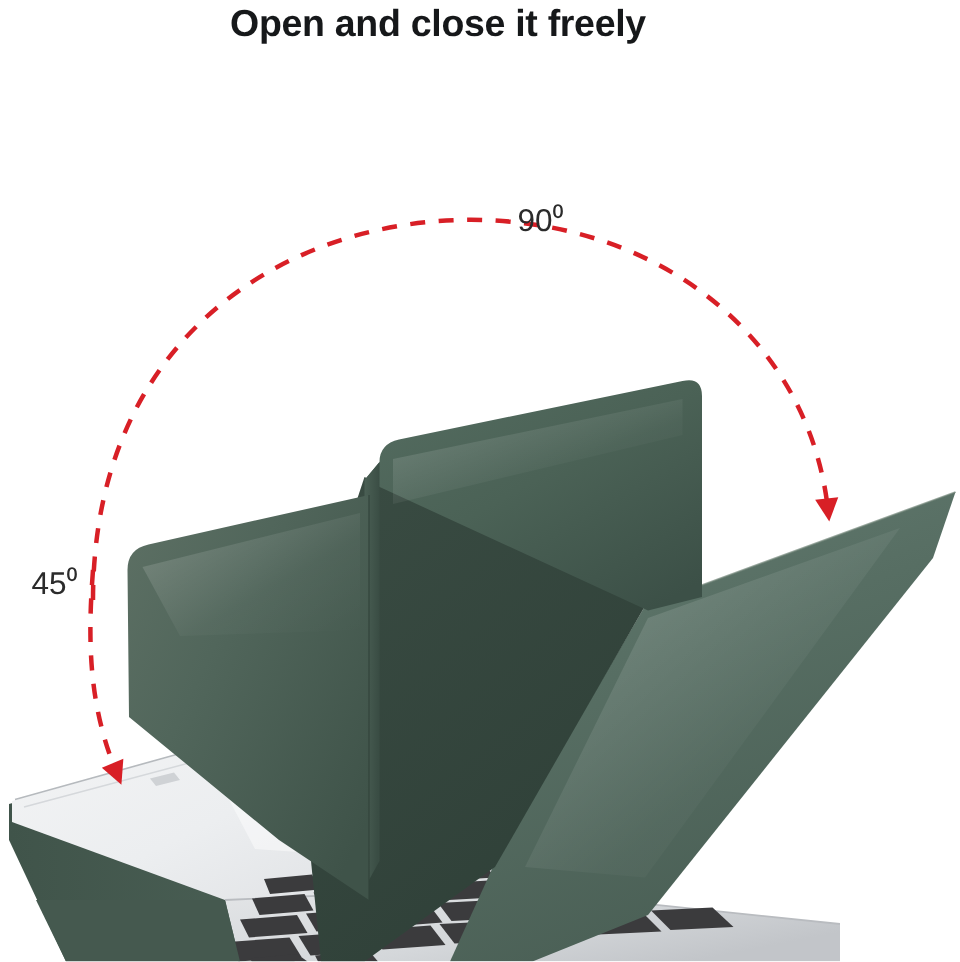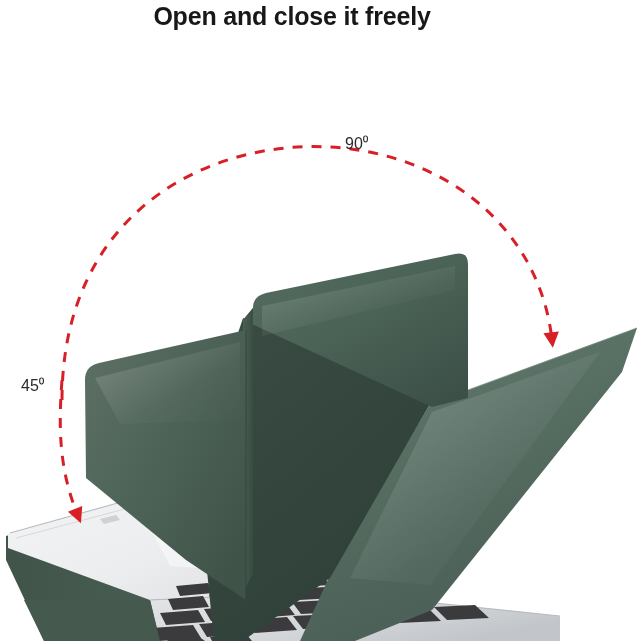--- a/index.html
+++ b/index.html
@@ -34,21 +34,21 @@
   .scene {
     position: absolute;
     left: 0;
     top: 0;
     width: 640px;
     height: 641px;
   }
   .label {
     position: absolute;
     font-family: "Liberation Sans", sans-serif;
-    font-size: 16px;
+    font-size: 21px;
     font-weight: normal;
     color: #2b2b2b;
     white-space: nowrap;
   }
   #label-90 {
     left: 345px;
     top: 132px;
   }
   #label-45 {
     left: 21px;

